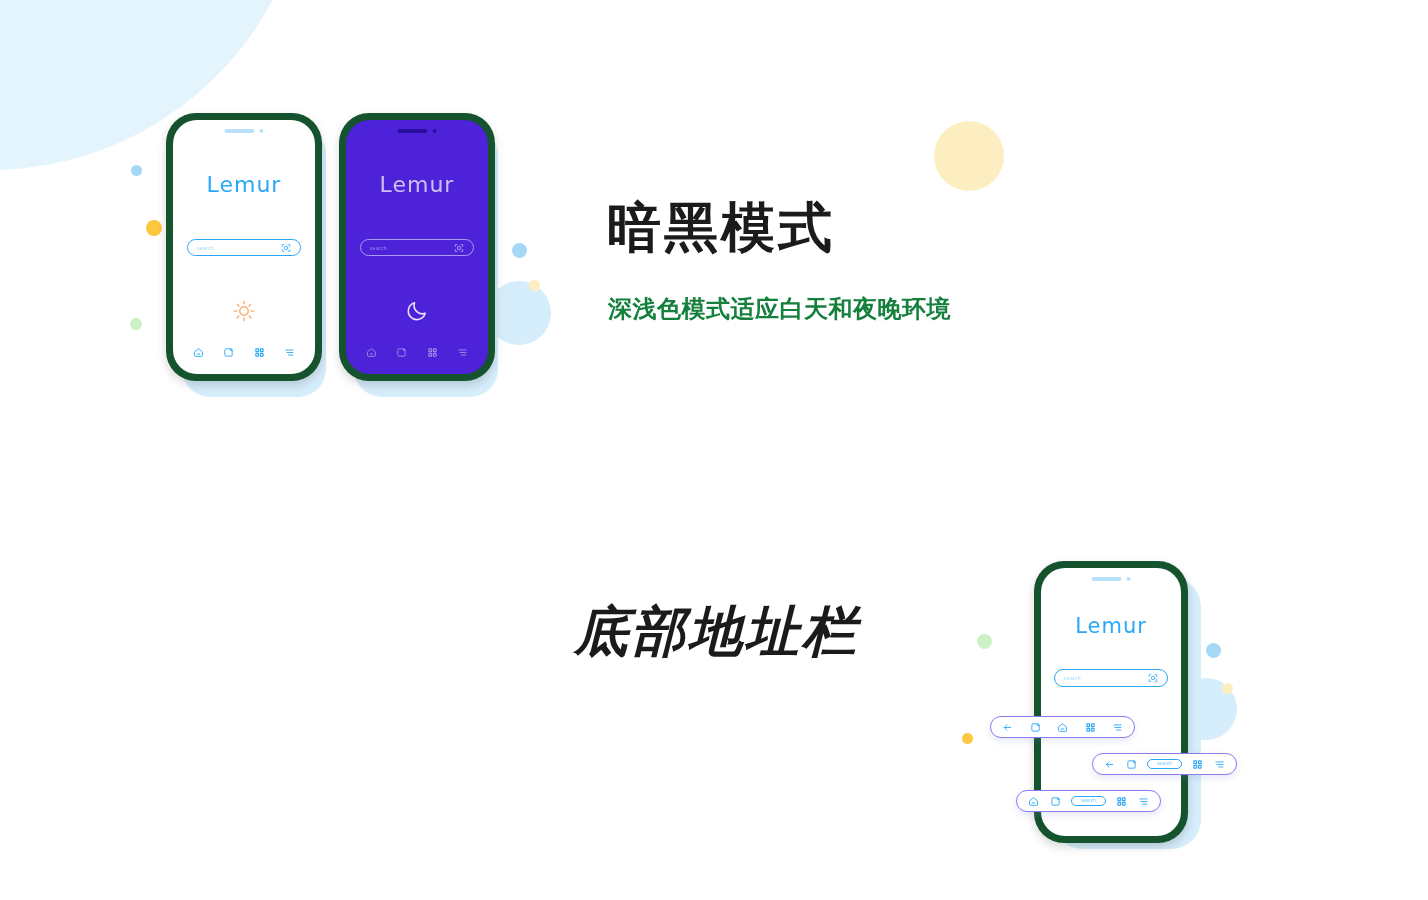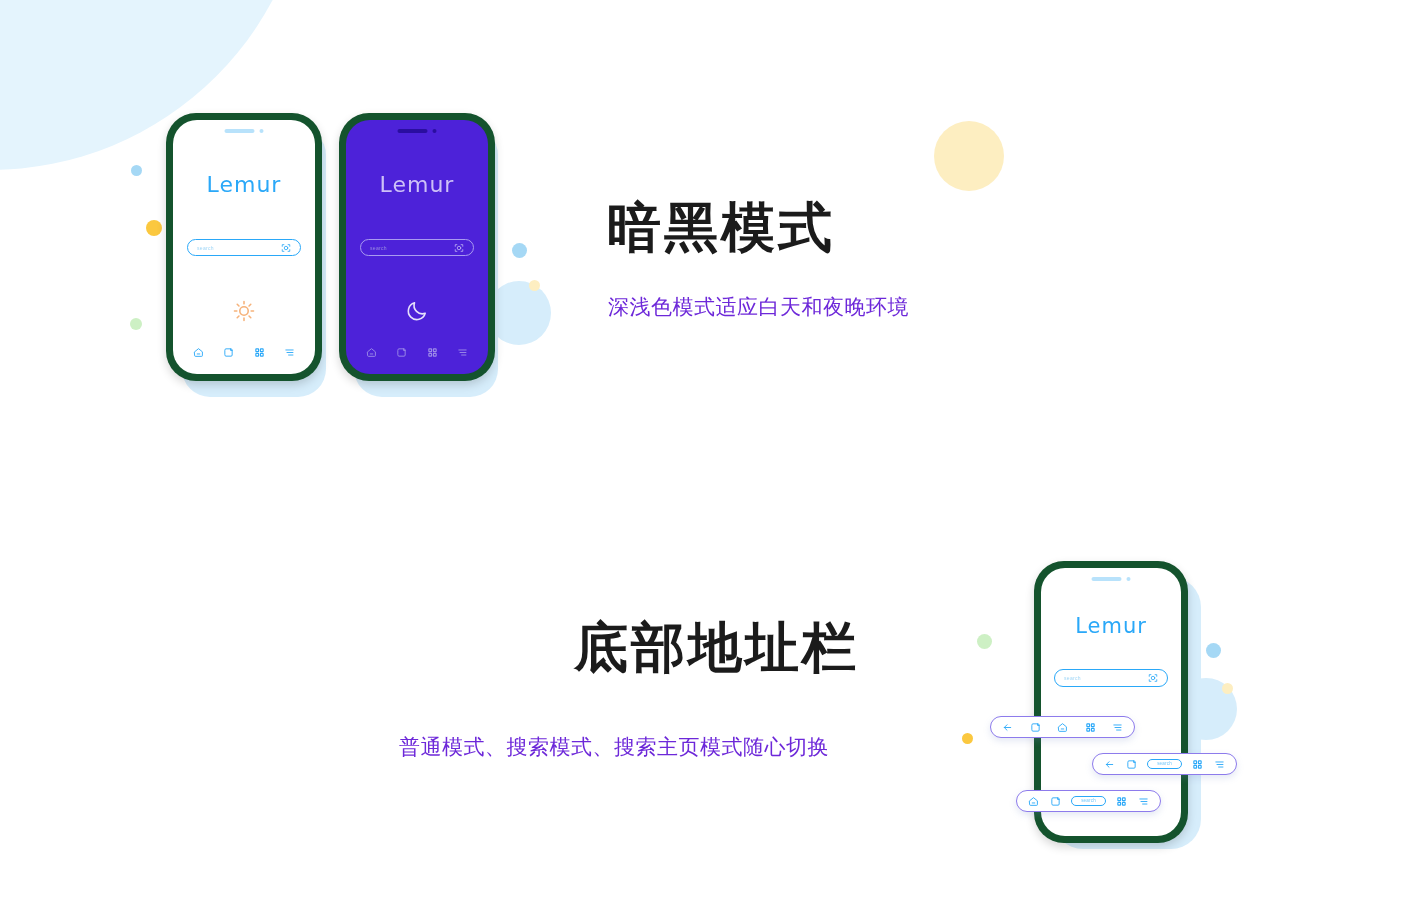--- a/index.html
+++ b/index.html
@@ -113,23 +113,23 @@
     position: absolute;
     font-weight: 700;
     color: #1b1b1b;
     letter-spacing: 3px;
     font-size: 54px;
     line-height: 1;
     white-space: nowrap;
   }
   .subheading {
     position: absolute;
-    color: #6d28d9;
-    font-size: 21px;
-    font-weight: 400;
+    color: #15803d;
+    font-size: 24px;
+    font-weight: 700;
     letter-spacing: .5px;
     white-space: nowrap;
   }
   svg { display: block; }
 </style>
 </head>
 <body>
 
 <div class="stage">
 
@@ -268,22 +268,21 @@
             <path d="M4 6.5h16M6.5 12h13M10 17.5h9.5"></path>
           </svg>
         </span>
       </div>
     </div>
   </div>
 
   <div class="heading" style="left:607px; top:200px;">暗黑模式</div>
   <div class="subheading" style="left:608px; top:293px;">深浅色模式适应白天和夜晚环境</div>
 
-  <div class="heading" style="left:574px; top:620px;">底部地址栏</div>
-  <div class="subheading" style="left:399px; top:733px;">普通模式、搜索模式、搜索主页模式随心切换</div>
+  <div class="heading" style="left:574px; top:604px;font-style:italic;">底部地址栏</div>
 
   <div class="phone" style="left:1034px; top:561px; width:154px; height:282px;">
     <div class="phone-screen light">
 
       <div class="speaker">
         <div class="bar"></div>
         <div class="dot"></div>
       </div>
 
       <div class="brand light-brand" style="top:46px; font-size:21px;">Lemur</div>

